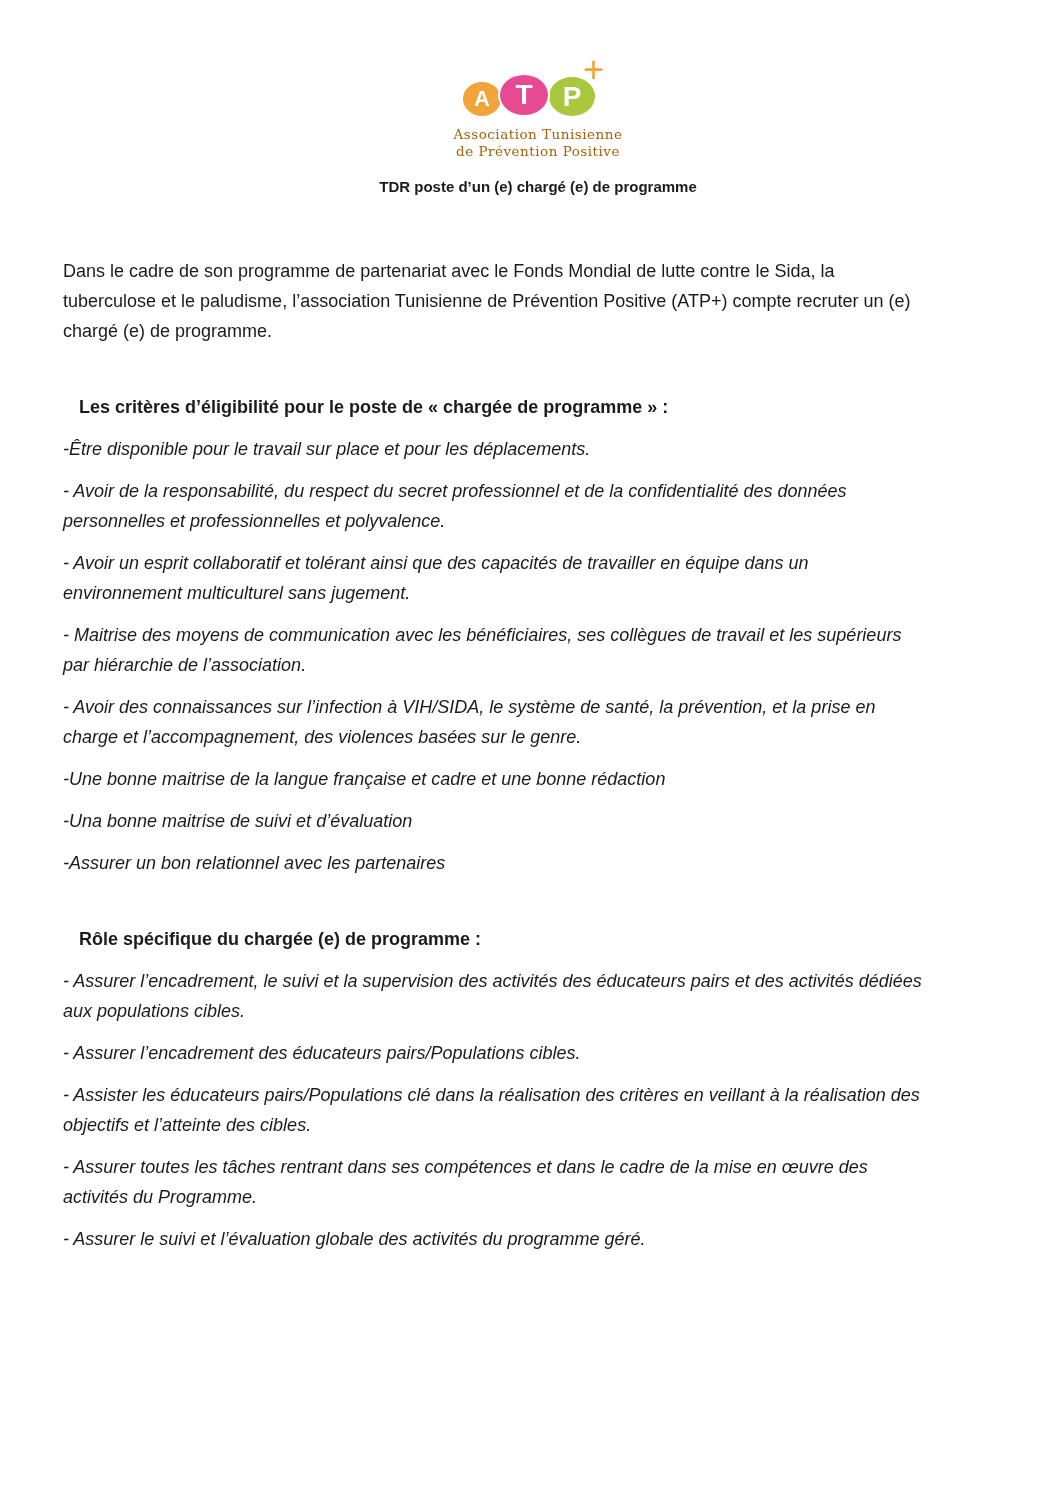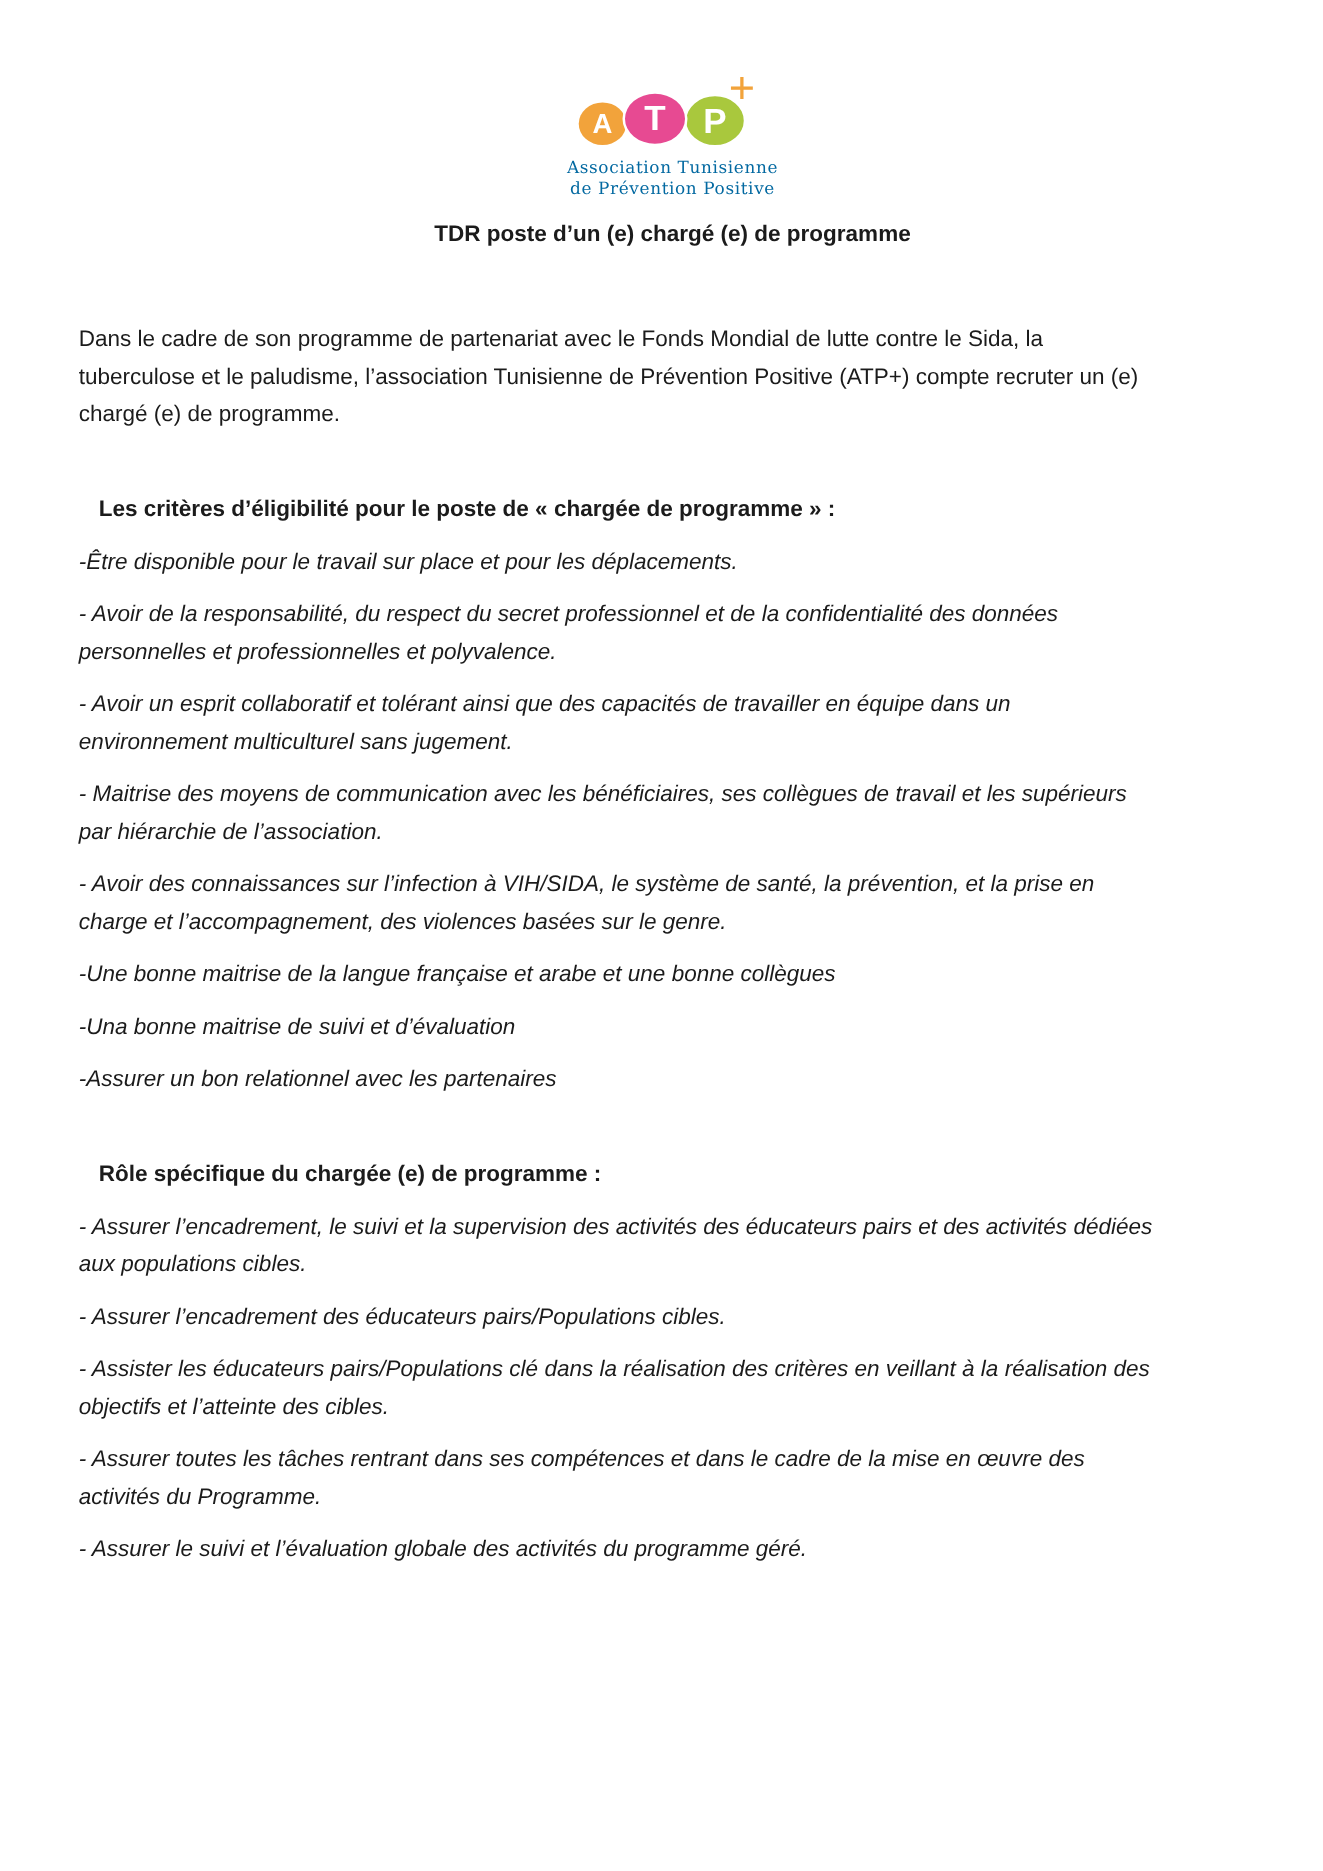--- a/index.html
+++ b/index.html
@@ -61,32 +61,32 @@
     position: absolute;
     left: 120px; top: -12px;
     color: #F2A33B;
     font-size: 36px;
     font-weight: 400;
     line-height: 36px;
     z-index: 3;
   }
   .logo-subtitle {
     margin-top: 4px;
-    color: #0369a1;
+    color: #a16207;
     font-family: "DejaVu Serif", serif;
     font-size: 13.5px;
     line-height: 17px;
     letter-spacing: 0.5px;
   }
 
   
   .doc-title {
     text-align: center;
     font-weight: 700;
-    font-size: 18px;
+    font-size: 15px;
     margin: 12px 0 0 0;
   }
   .intro {
     margin: 54px 0 0 0;
     white-space: pre-line;
   }
   .section-heading {
     font-weight: 700;
     margin: 46px 0 12px 16px;
   }
@@ -130,21 +130,21 @@
     <p class="section-heading">Les critères d’éligibilité pour le poste de « chargée de programme » :</p>
     <p class="item">-Être disponible pour le travail sur place et pour les déplacements.</p>
     <p class="item">- Avoir de la responsabilité, du respect du secret professionnel et de la confidentialité des données
 personnelles et professionnelles et polyvalence.</p>
     <p class="item">- Avoir un esprit collaboratif et tolérant ainsi que des capacités de travailler en équipe dans un
 environnement multiculturel sans jugement.</p>
     <p class="item">- Maitrise des moyens de communication avec les bénéficiaires, ses collègues de travail et les supérieurs
 par hiérarchie de l’association.</p>
     <p class="item">- Avoir des connaissances sur l’infection à VIH/SIDA, le système de santé, la prévention, et la prise en
 charge et l’accompagnement, des violences basées sur le genre.</p>
-    <p class="item">-Une bonne maitrise de la langue française et arabe et une bonne collègues</p>
+    <p class="item">-Une bonne maitrise de la langue française et cadre et une bonne rédaction</p>
     <p class="item">-Una bonne maitrise de suivi et d’évaluation</p>
     <p class="item">-Assurer un bon relationnel avec les partenaires</p>
   </div>
 
   <div>
     <p class="section-heading">Rôle spécifique du chargée (e) de programme :</p>
     <p class="item">- Assurer l’encadrement, le suivi et la supervision des activités des éducateurs pairs et des activités dédiées
 aux populations cibles.</p>
     <p class="item">- Assurer l’encadrement des éducateurs pairs/Populations cibles.</p>
     <p class="item">- Assister les éducateurs pairs/Populations clé dans la réalisation des critères en veillant à la réalisation des

